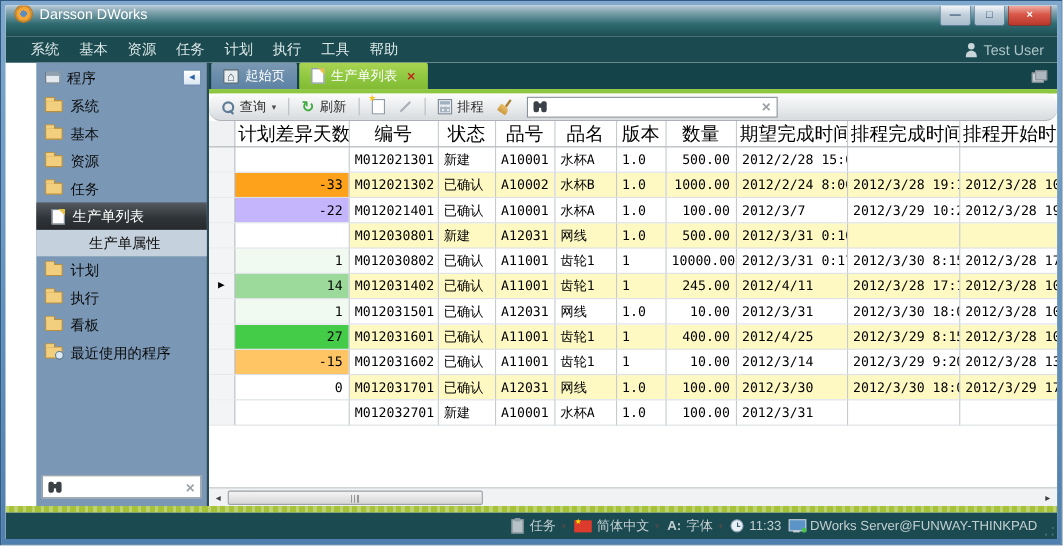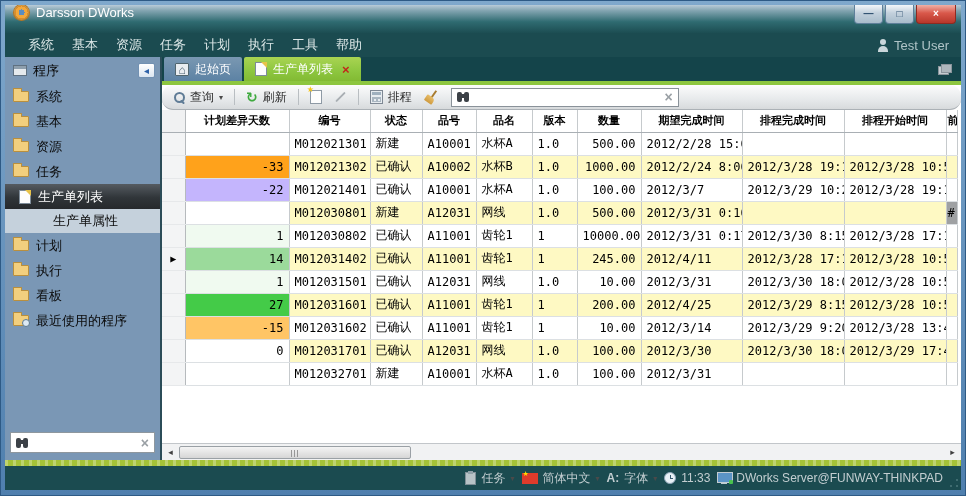--- a/index.html
+++ b/index.html
@@ -32,21 +32,21 @@
     align-items:center; padding:0 12px 0 14px; color:#DCE7E7; font-size:13px; }
   .menu-item { padding:0 9px; cursor:default; }
   .menubar .user { margin-left:auto; display:flex; align-items:center; gap:5px; color:#AFC4C7; }
   .i-user { position:relative; width:12px; height:13px; display:inline-block; }
   .i-user::before { content:""; position:absolute; left:3px; top:0; width:6px; height:6px;
     border-radius:50%; background:#C9D6DA; }
   .i-user::after { content:""; position:absolute; left:1px; bottom:0; width:10px; height:6px;
     border-radius:5px 5px 0 0; background:#C9D6DA; }
 
   
-  .body { flex:1; display:flex; min-height:0; }
+  .body { flex:1; display:flex; min-height:0;margin-left:28px; }
 
   
   .sidebar { width:157px; flex:none; display:flex; flex-direction:column;
     background:#7A97B5; border-right:2px solid #2B4C58; font-size:13px; color:#0B0B0B; }
   .side-header { height:27px; flex:none; display:flex; align-items:center;
     padding:0 5px 0 8px; gap:6px; }
   .collapse-btn { margin-left:auto; width:17px; height:15px; text-align:center;
     background:linear-gradient(#FFF,#DCE6F0); border:1px solid #7291B2; border-radius:2px;
     color:#2E62A8; font-size:10px; line-height:13px; }
   .i-window { position:relative; width:14px; height:11px; background:#E4E9ED;
@@ -131,21 +131,21 @@
     transform:rotate(35deg); }
   .tb-search { width:228px; height:19px; background:#FFF; border:1px solid #8A9299;
     display:flex; align-items:center; gap:5px; padding:0 5px; margin-left:4px; }
   .tb-search input { flex:1; border:none; outline:none; font-size:12px; min-width:0;
     font-family:inherit; }
 
   
   .grid-wrap { flex:1; min-height:0; overflow:hidden; background:#FFF; }
   table.grid { border-collapse:collapse; table-layout:fixed; width:795px;
     font-family:"DejaVu Sans Mono","Liberation Mono",monospace; }
-  .grid th { height:22px; font-weight:bold; font-size:11px; color:#000; background:#FFF;
+  .grid th { height:22px; font-weight:normal; font-size:17px; color:#000; background:#FFF;
     border-right:1px solid #C6CACD; border-bottom:1px solid #A9AFB4; padding:0 3px;
     text-align:center; white-space:nowrap; overflow:hidden; }
   .grid th.gutter-h { background:#F0F1F2; border-right:1px solid #B6BABD; }
   .grid td { height:23px; font-size:12px; color:#000; padding:0 5px;
     border-right:1px solid #C6CACD; border-bottom:1px solid #DCE0E3;
     white-space:nowrap; overflow:hidden; background:#FFF; }
   .grid tr.even td { background:#fef9c3; }
   .grid td.gutter { background:#F3F4F5 !important; border-right:1px solid #B6BABD;
     border-bottom:1px solid #E6E8EA; text-align:center; padding:0; font-size:9px; color:#000; }
   .grid td.c-diff { text-align:right; }
@@ -463,21 +463,21 @@
                   <td class="c-extra"></td>
                 </tr>
                 <tr class="even">
                   <td class="gutter"></td>
                   <td class="c-diff" style="background: rgb(68, 203, 72);">27</td>
                   <td class="c-txt">M012031601</td>
                   <td class="c-txt">已确认</td>
                   <td class="c-txt">A11001</td>
                   <td class="c-txt">齿轮1</td>
                   <td class="c-txt">1</td>
-                  <td class="c-qty">200.00</td>
+                  <td class="c-qty">400.00</td>
                   <td class="c-txt">2012/4/25</td>
                   <td class="c-txt">2012/3/29 8:15</td>
                   <td class="c-txt">2012/3/28 10:52</td>
                   <td class="c-extra"></td>
                 </tr>
                 <tr>
                   <td class="gutter"></td>
                   <td class="c-diff" style="background: rgb(255, 197, 101);">-15</td>
                   <td class="c-txt">M012031602</td>
                   <td class="c-txt">已确认</td>

